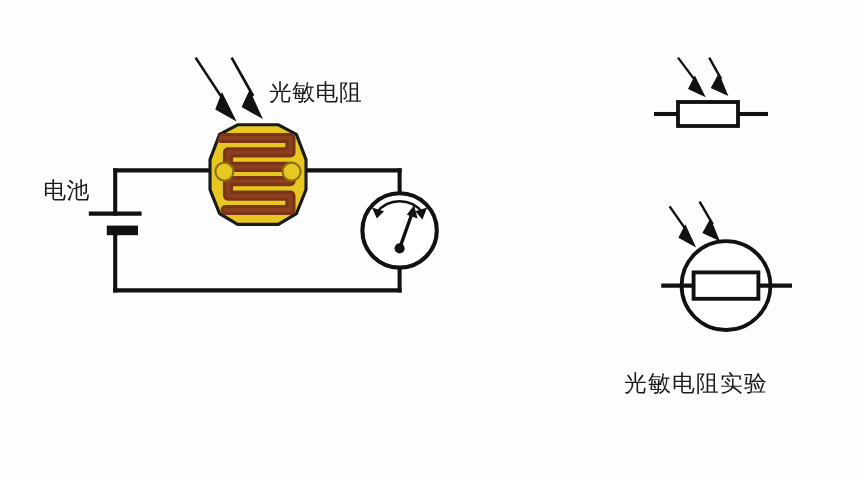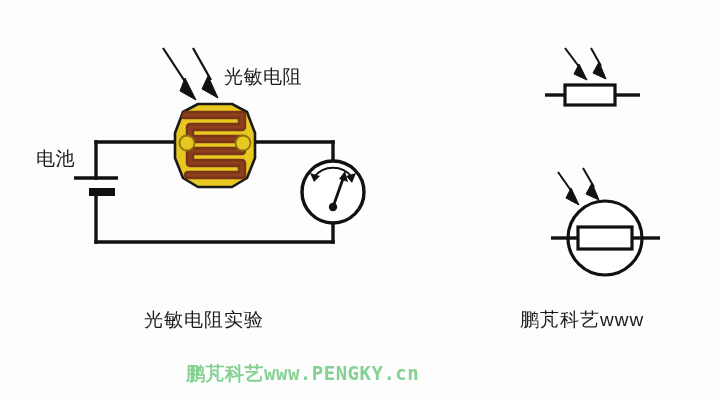--- a/index.html
+++ b/index.html
@@ -176,19 +176,17 @@
         </g>
       </g>
     </g>
   </svg>
 
   <div class="lbl lbl-part" id="label-photoresistor">光敏电阻</div>
 
   <div class="lbl lbl-part" id="label-battery">电池</div>
 
 
-  <div class="lbl lbl-caption" id="caption-experiment">光敏电阻实验</div>
 
-  <div class="lbl lbl-caption" id="caption-symbol">鹏芃科艺www</div>
+  <div class="lbl lbl-caption" id="caption-symbol">光敏电阻实验</div>
 
-  <div id="watermark">鹏芃科艺www.PENGKY.cn</div>
 
 </div>
 
 </body></html>

